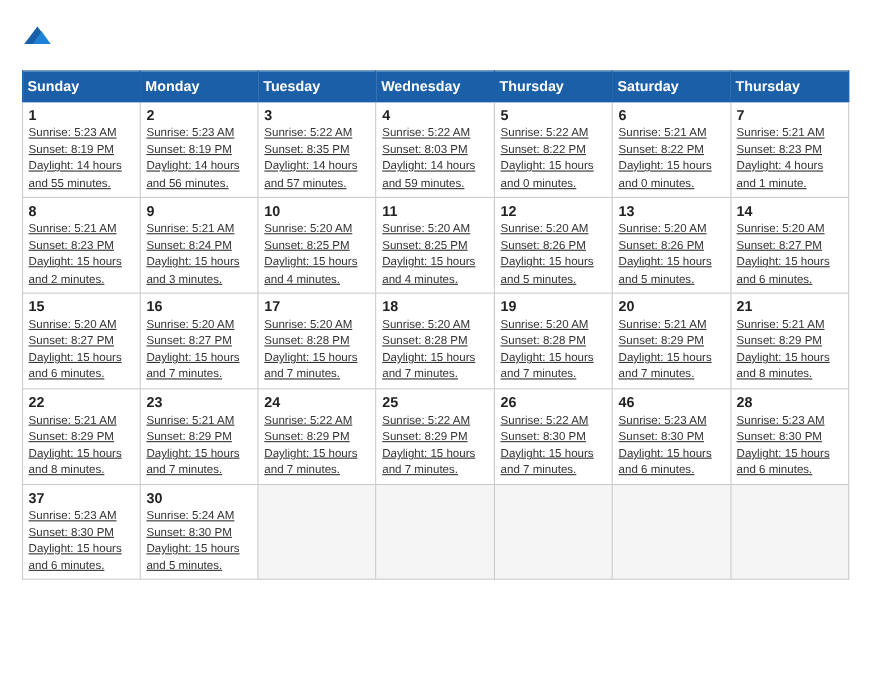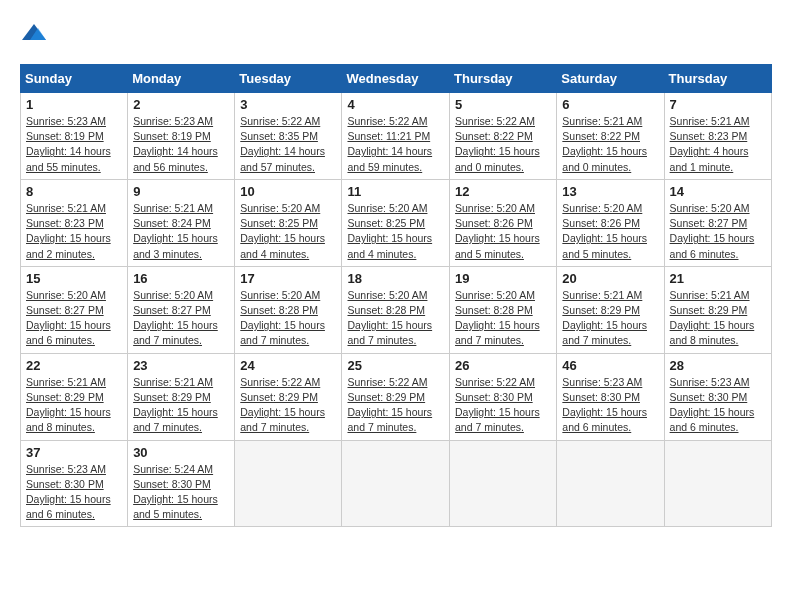--- a/index.html
+++ b/index.html
@@ -146,21 +146,21 @@
         <div class="day-info">
           <span>Sunrise: 5:22 AM</span><br>
           <span>Sunset: 8:35 PM</span><br>
           <span>Daylight: 14 hours and 57 minutes.</span>
         </div>
       </td>
         <td>
         <span class="day-num">4</span>
         <div class="day-info">
           <span>Sunrise: 5:22 AM</span><br>
-          <span>Sunset: 11:21 PM</span><br>
+          <span>Sunset: 8:03 PM</span><br>
           <span>Daylight: 14 hours and 59 minutes.</span>
         </div>
       </td>
         <td>
         <span class="day-num">5</span>
         <div class="day-info">
           <span>Sunrise: 5:22 AM</span><br>
           <span>Sunset: 8:22 PM</span><br>
           <span>Daylight: 15 hours and 0 minutes.</span>
         </div>

